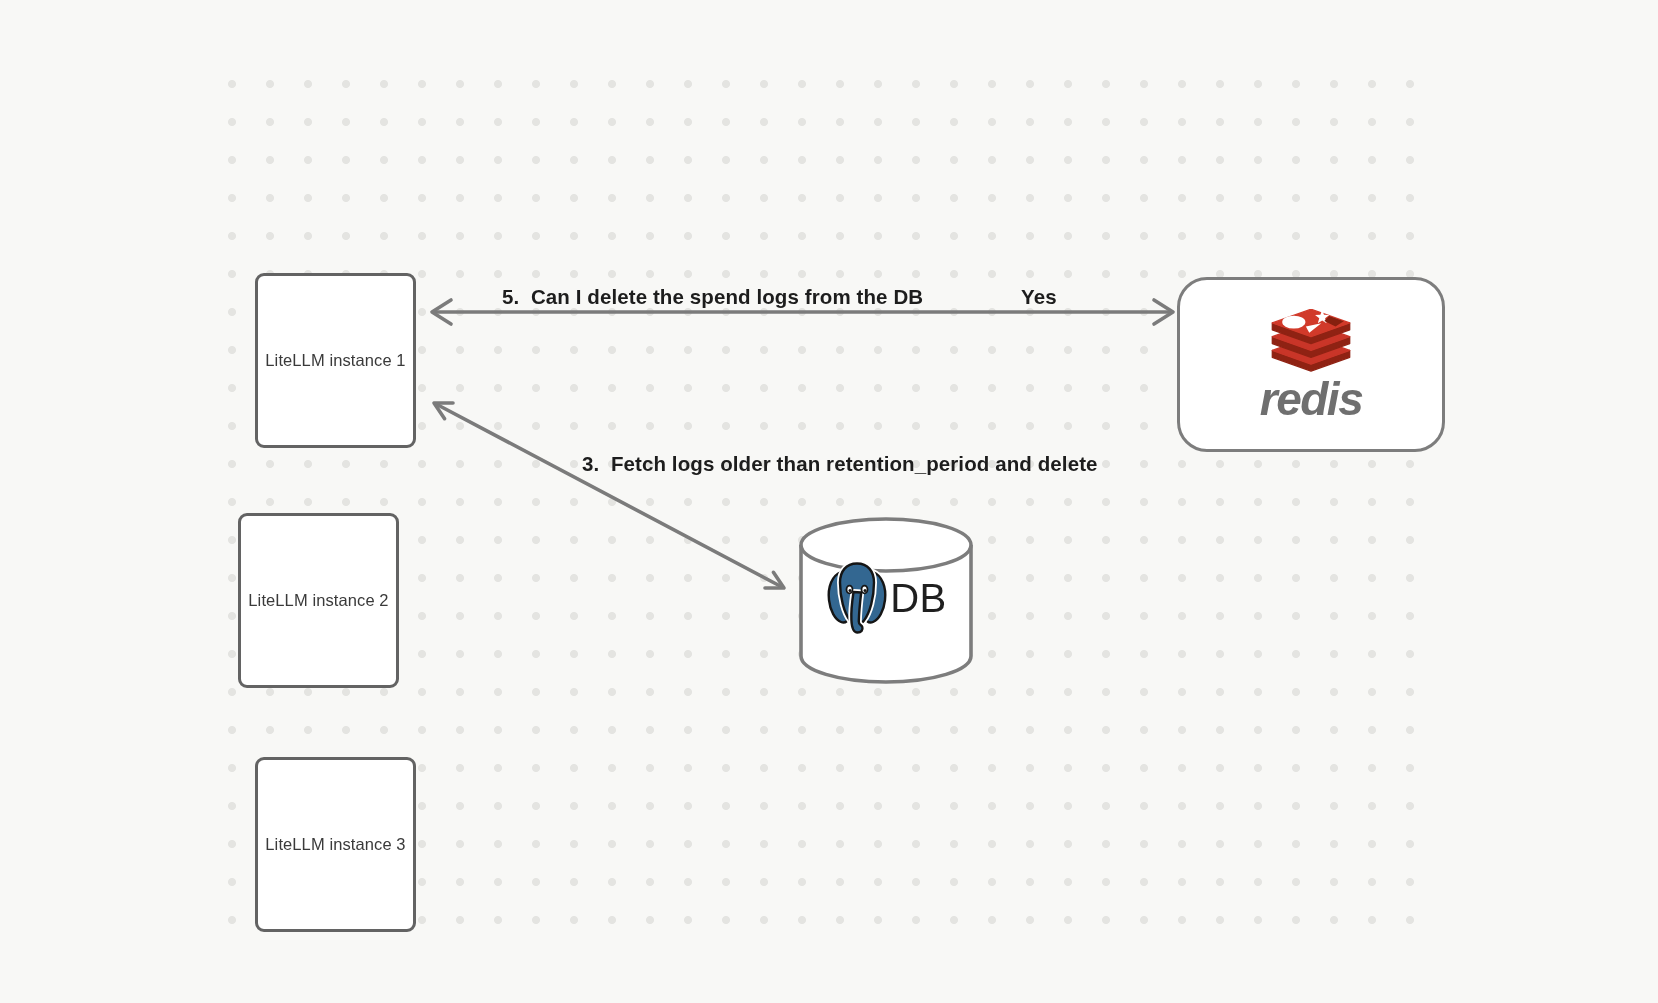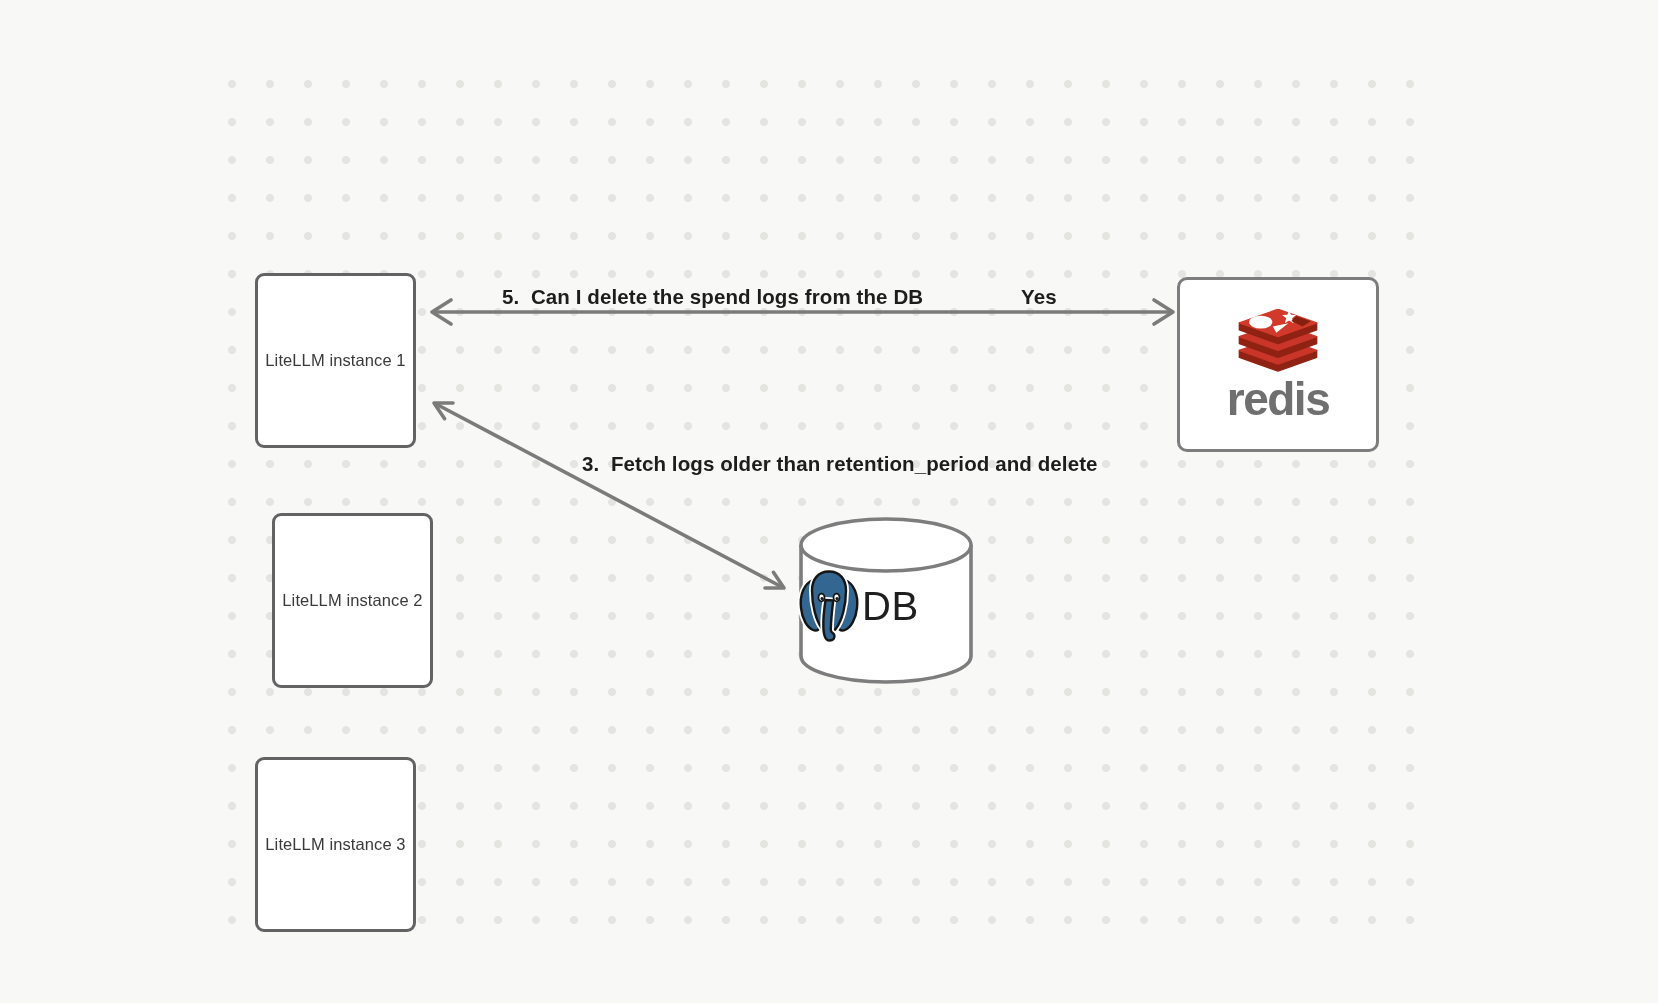--- a/index.html
+++ b/index.html
@@ -17,37 +17,37 @@
   }
   .arrows{position:absolute;left:0;top:0;width:1658px;height:1003px;}
   .arrows path{stroke:#7b7b7b;stroke-width:3.6;fill:none;stroke-linecap:round;stroke-linejoin:round;}
   .box{
     position:absolute;width:161px;height:175px;box-sizing:border-box;
     background:#ffffff;border:3.5px solid #636363;border-radius:9px;
     display:flex;align-items:center;justify-content:center;text-align:center;
     font-size:16.5px;color:#3a3a3a;letter-spacing:.1px;
   }
   .box-1{left:255px;top:273px;}
-  .box-2{left:272px;top:513px;}
+  .box-2{left:238px;top:513px;}
   .box-3{left:255px;top:757px;}
   .redis-node{
-    position:absolute;left:1177px;top:277px;width:202px;height:175px;box-sizing:border-box;
-    background:#ffffff;border:3.5px solid #7d7d7d;border-radius:10px;
-    display:flex;flex-direction:column;align-items:center;
+    position:absolute;left:1177px;top:277px;width:268px;height:175px;box-sizing:border-box;
+    background:#ffffff;border:3.5px solid #7d7d7d;border-radius:30px;
+    display:flex;flex-direction:column;align-items:center;font-style:italic;
   }
   .redis-logo{margin-top:29px;}
   .redis-word{
     font-size:46px;font-weight:700;color:#6f6f6f;line-height:44px;margin-top:4px;
     letter-spacing:-1.5px;
   }
   .db-node{position:absolute;left:797px;top:516px;width:178px;height:170px;}
   .db-shape{position:absolute;left:0;top:0;}
   .db-content{
-    position:absolute;left:0;top:52px;width:178px;
-    display:flex;align-items:center;justify-content:flex-start;
+    position:absolute;left:0;top:44px;width:178px;
+    display:flex;align-items:center;justify-content:center;
   }
   .db-label{font-size:40px;font-weight:500;color:#1f1f1f;margin-left:1px;letter-spacing:.5px;}
   .edge-label{
     position:absolute;font-size:20.5px;font-weight:700;color:#1d1d1d;
     white-space:pre;letter-spacing:.1px;
   }
   .edge-label-1{left:502px;top:285px;}
   .edge-label-yes{left:1021px;top:285px;}
   .edge-label-2{left:582px;top:452px;}
 </style>

